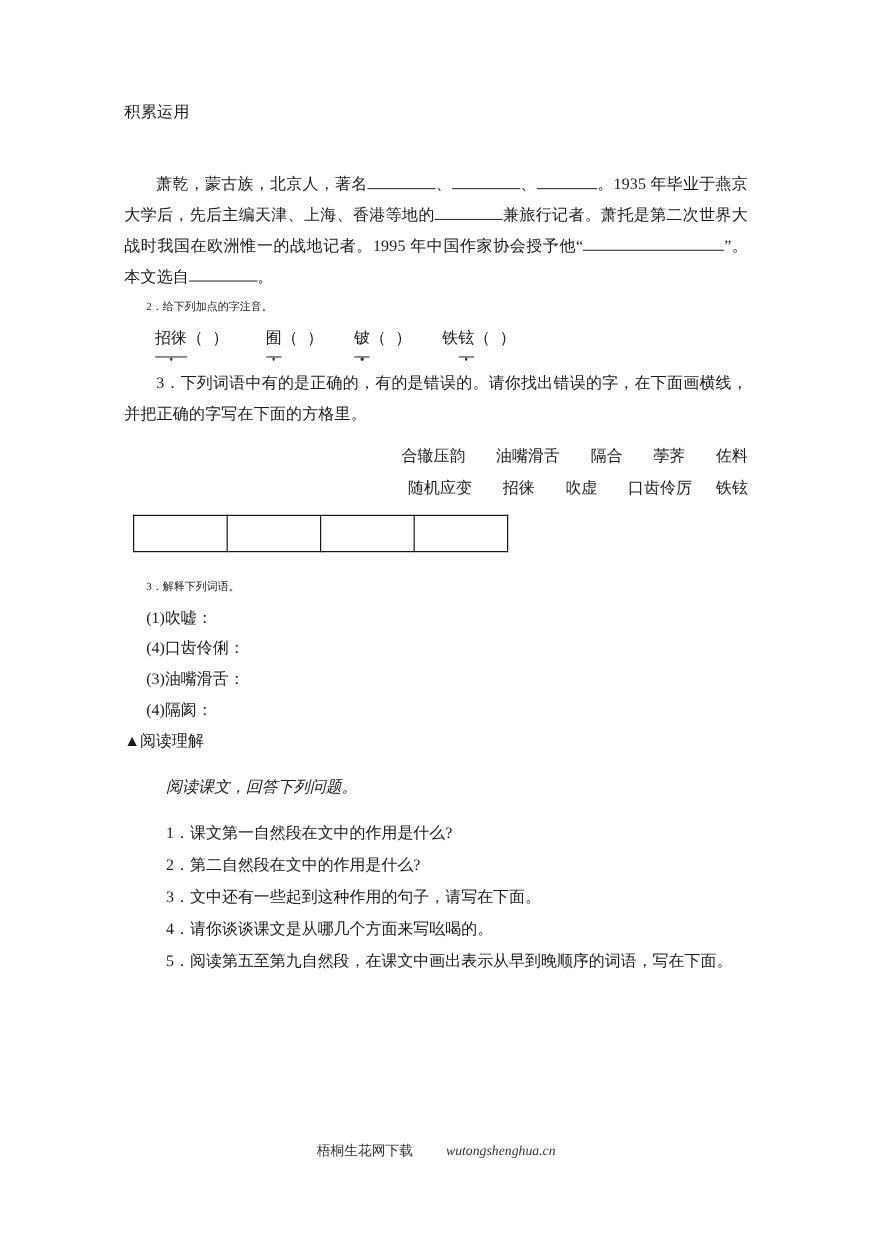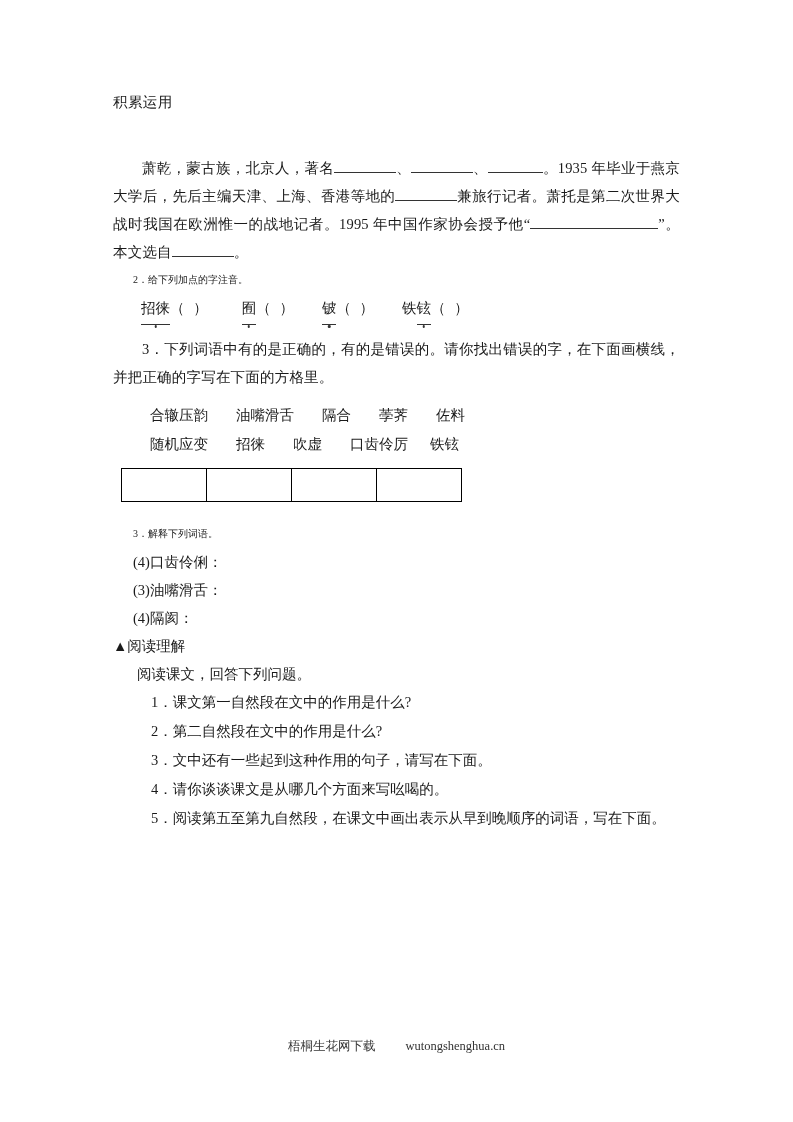--- a/index.html
+++ b/index.html
@@ -108,20 +108,21 @@
   }
 
   .word-rows {
     padding-left: 37px;
   }
   .word-row {
     font-size: 14.5px;
     line-height: 29px;
     margin: 0;
     white-space: nowrap;
+    text-align: right;
   }
   .word-row .w { display: inline-block; }
   .ws1 { width: 28px; display: inline-block; }
   .ws2 { width: 22px; display: inline-block; }
 
   table.answer-grid {
     border-collapse: collapse;
     margin: 9px 0 0 8px;
   }
   table.answer-grid td {
@@ -142,35 +143,36 @@
     text-indent: 38px;
   }
   .read-head {
     font-size: 14.5px;
     line-height: 28px;
     margin: 0;
   }
   .read-sub {
     font-size: 14.5px;
     line-height: 28px;
-    margin: 0;
+    margin: 14px;
     padding-left: 24px;
+    font-style: italic;
   }
 
   .footer {
     position: absolute;
     left: 0;
     right: 0;
     top: 1038px;
     text-align: center;
     font-size: 12.5px;
     color: #333;
   }
   .footer .fgap { display: inline-block; width: 30px; }
-  .footer .url { font-family: "Liberation Serif", serif; }
+  .footer .url { font-family: "Liberation Serif", serif; font-style: italic; }
 </style>
 </head>
 <body>
 
 <div class="page">
 
   <div class="sec-title">积累运用</div>
 
   <div class="spacer-lg"></div>
 
@@ -199,20 +201,21 @@
       <td></td>
       <td></td>
       <td></td>
     </tr>
   </tbody>
     </table>
 
   <div class="spacer-md"></div>
 
   <p class="numlist-item">3．解释下列词语。</p>
+  <p class="sub-line-2">(1)吹嘘：</p>
   <p class="sub-line-2">(4)口齿伶俐：</p>
   <p class="sub-line-2">(3)油嘴滑舌：</p>
   <p class="sub-line-2">(4)隔阂：</p>
 
   <p class="read-head">▲阅读理解</p>
   <p class="read-sub">阅读课文，回答下列问题。</p>
 
   <p class="q-line">1．课文第一自然段在文中的作用是什么?</p>
   <p class="q-line">2．第二自然段在文中的作用是什么?</p>
   <p class="q-line">3．文中还有一些起到这种作用的句子，请写在下面。</p>

